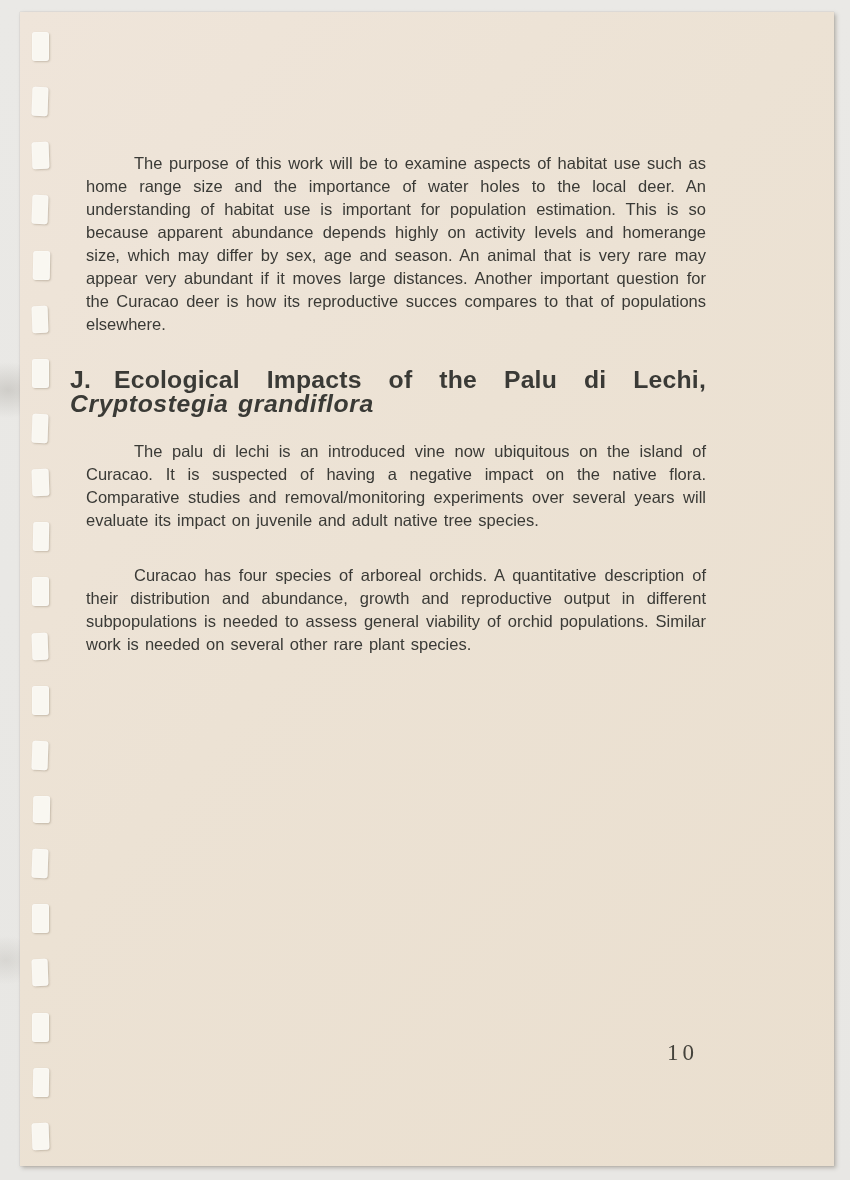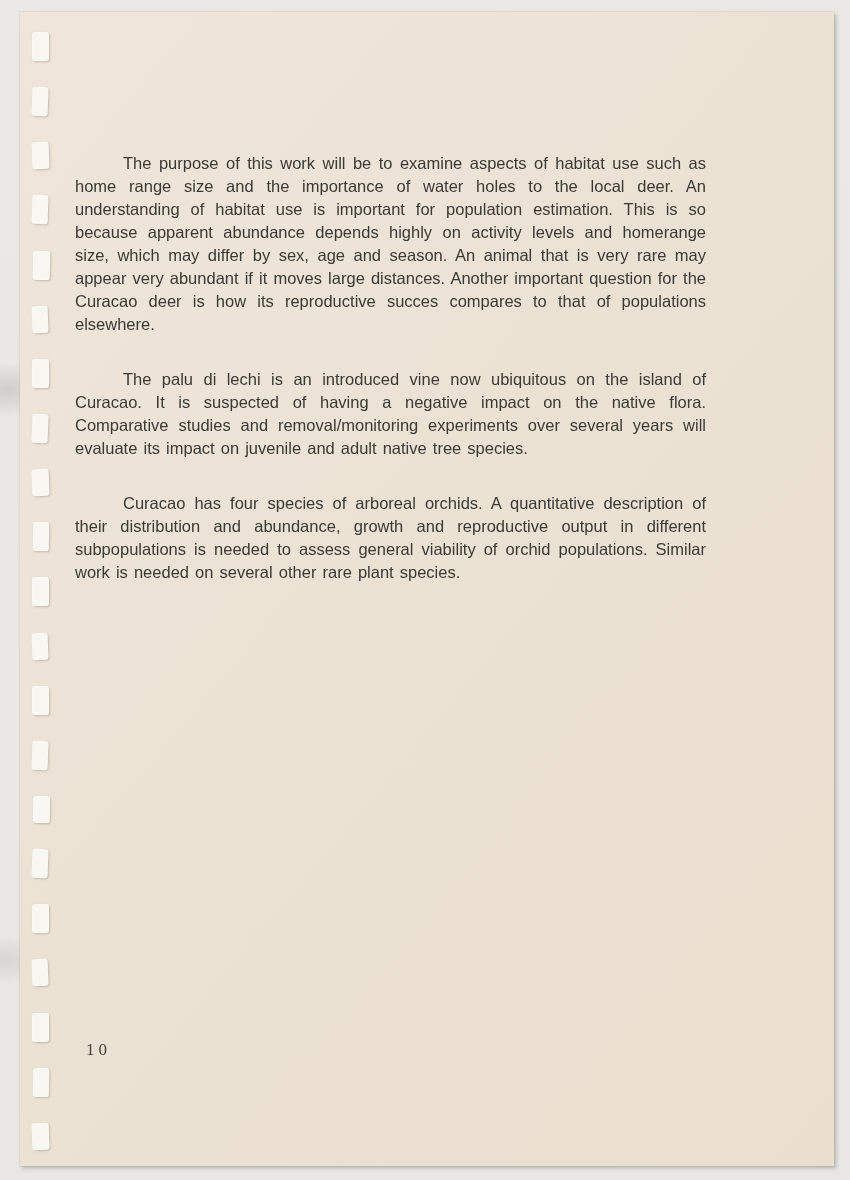--- a/index.html
+++ b/index.html
@@ -73,32 +73,32 @@
     min-width: 28px;
   }
   .sec-label.wide {
     min-width: 44px;
   }
   .species {
     font-style: italic;
     letter-spacing: 0.6px;
   }
   .body-para {
-    margin: 24px 0 32px 5px;
+    margin: 24px 0 32px 16px;
     text-indent: 48px;
     word-spacing: 1.5px;
   }
   .page-number {
     position: absolute;
-    left: 66px;
+    left: 42px;
     top: 1028px;
     width: 636px;
-    text-align: left;
+    text-align: right;
     font-family: "Liberation Serif", "DejaVu Serif", serif;
-    font-size: 17px;
+    font-size: 23px;
     letter-spacing: 4px;
     color: #45433c;
   }
 </style>
 </head>
 <body>
 
 <div class="scan-bg"></div>
 
 <div class="paper">
@@ -124,20 +124,22 @@
       <div class="hole"></div>
       <div class="hole"></div>
       <div class="hole"></div>
       <div class="hole"></div>
     </div>
 
   <div class="content">
 
     <p class="body-para">The purpose of this work will be to examine aspects of habitat use such as home range size and the importance of water holes to the local deer. An understanding of habitat use is important for population estimation. This is so because apparent abundance depends highly on activity levels and homerange size, which may differ by sex, age and season. An animal that is very rare may appear very abundant if it moves large distances. Another important question for the Curacao deer is how its reproductive succes compares to that of populations elsewhere.</p>
 
+    <h2 class="heading"><span class="sec-label wide">J.</span><span>Ecological Impacts of the Palu di Lechi,</span>
+      <span class="species">Cryptostegia grandiflora</span></h2>
     <p class="body-para">The palu di lechi is an introduced vine now ubiquitous on the island of Curacao. It is suspected of having a negative impact on the native flora. Comparative studies and removal/monitoring experiments over several years will evaluate its impact on juvenile and adult native tree species.</p>
 
     <p class="body-para">Curacao has four species of arboreal orchids. A quantitative description of their distribution and abundance, growth and reproductive output in different subpopulations is needed to assess general viability of orchid populations. Similar work is needed on several other rare plant species.</p>
 
   </div>
 
   <div class="page-number">10</div>
 
 </div>
 

